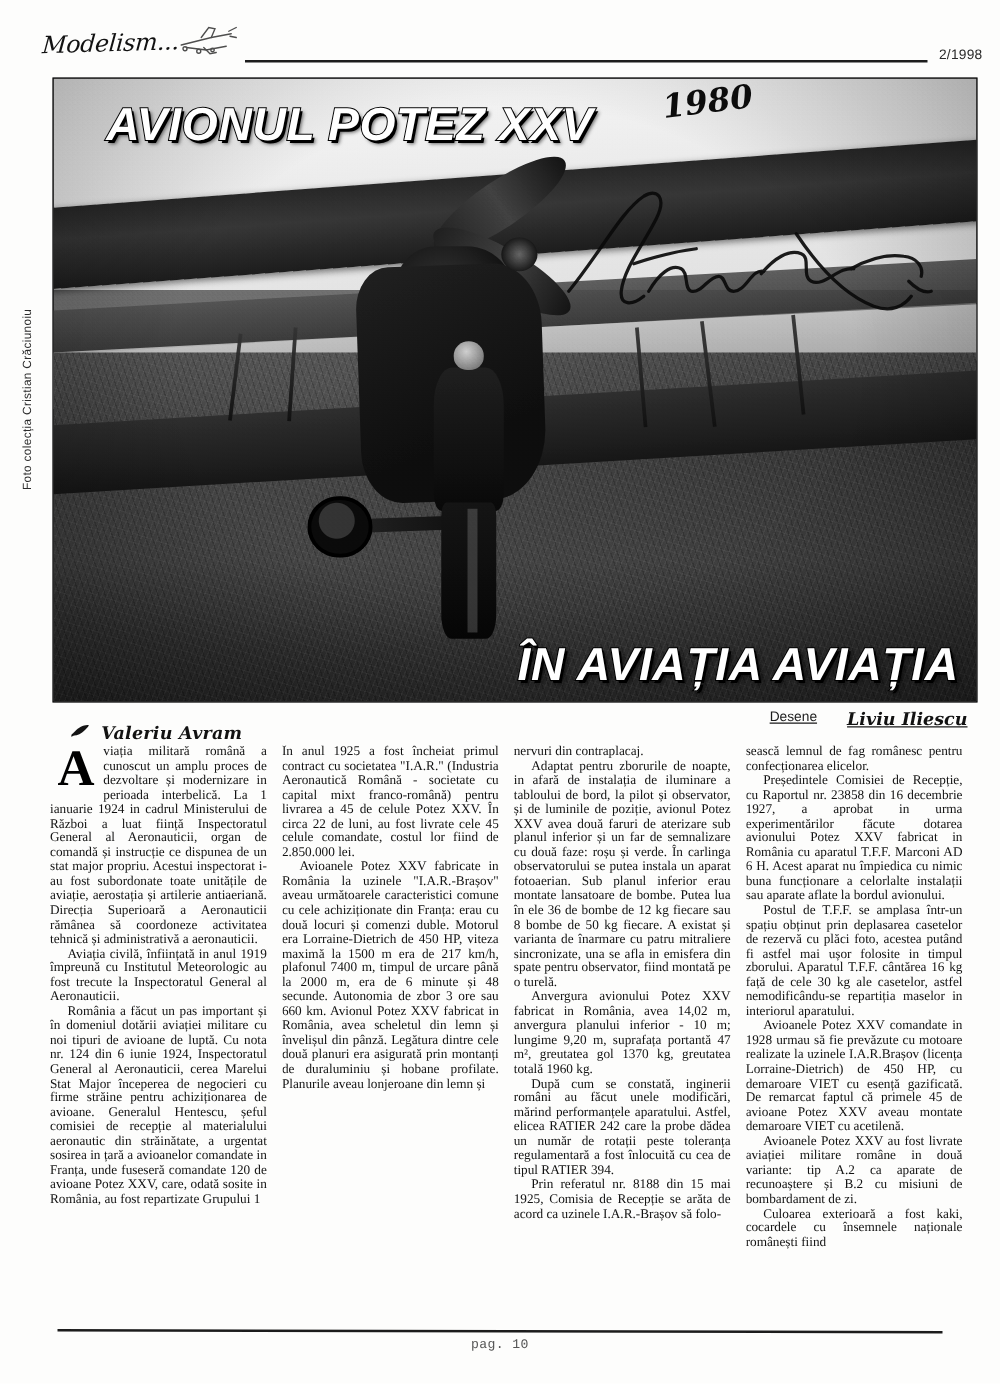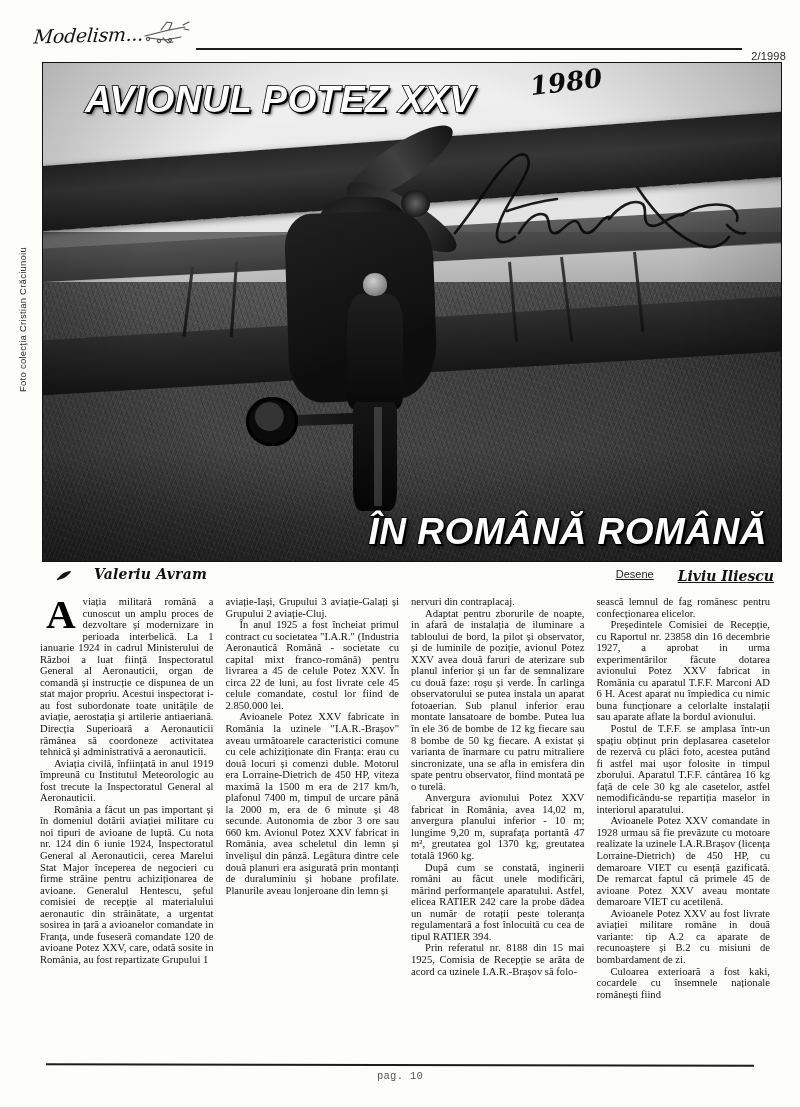--- a/index.html
+++ b/index.html
@@ -57,21 +57,20 @@
     background: #1d1d1d;
   }
   .masthead-issue {
     position: absolute;
     right: 14px;
     top: 14px;
     font-family: "Liberation Sans", sans-serif;
     font-size: 11px;
     color: #2a2a2a;
     letter-spacing: .2px;
-    margin-top: 12px;
   }
 
   
   .photo-wrap {
     position: absolute;
     left: 42px;
     top: 62px;
     width: 738px;
     height: 498px;
     border: 1px solid #111;
@@ -307,22 +306,22 @@
   }
 
   
   .byline {
     position:absolute;
     left:42px; right:22px;
     top:566px;
     height:22px;
   }
   .byline-left {
-    position:absolute; left:14px; top:0;
-    display:flex; align-items:flex-end; gap:22px;
+    position:absolute; left:14px; top:13px;
+    display:flex; align-items:flex-start; gap:9px;
   }
   .quill-icon { width:16px; height:12px; }
   .author-name {
     font-family:"DejaVu Serif", serif;
     font-style:italic;
     font-weight:bold;
     font-size:14px;
     color:#121212;
     letter-spacing:.2px;
   }
@@ -449,21 +448,21 @@
       <div class="pilot-body"></div>
       <div class="pilot-head"></div>
       <div class="pilot-legs"></div>
       <div class="pilot-split"></div>
 
       <div class="vignette"></div>
       <div class="grain"></div>
     </div>
 
     <div class="title-top">AVIONUL POTEZ XXV</div>
-    <div class="title-bottom">ÎN ROMÂNĂ ROMÂNĂ</div>
+    <div class="title-bottom">ÎN AVIAȚIA AVIAȚIA</div>
 
     <div class="hand-year">1980</div>
     <svg class="hand-sign" viewBox="0 0 310 120">
       <g fill="none" stroke="#0a0a0a" stroke-width="2.6" stroke-linecap="round" stroke-linejoin="round">
         <path d="M14 92 C40 60, 56 28, 74 16 C86 9, 92 18, 84 34 C74 54, 58 74, 56 92 C55 103, 64 104, 74 96"></path>
         <path d="M66 70 C84 64, 100 60, 116 58"></path>
         <path d="M78 92 C86 78, 96 70, 104 74 C110 77, 106 90, 112 92 C120 94, 126 80, 134 80 C140 80, 138 92, 146 92 C156 92, 160 74, 170 76"></path>
         <path d="M168 78 C178 66, 190 58, 200 62 C208 65, 200 80, 208 84 C218 89, 230 72, 242 74"></path>
         <path d="M196 46 C212 70, 232 94, 258 104 C272 109, 282 104, 288 96"></path>
         <path d="M240 74 C254 66, 268 62, 282 64 C292 65, 298 72, 296 80"></path>
@@ -490,21 +489,20 @@
 
   <div class="columns">
 
     <div class="col">
       <p class="lead"><span class="dropcap">A</span><span>viația militară română a cunoscut un amplu proces de dezvoltare și modernizare in perioada interbelică. La 1 ianuarie 1924 in cadrul Ministerului de Război a luat ființă Inspectoratul General al Aeronauticii, organ de comandă și instrucție ce dispunea de un stat major propriu. Acestui inspectorat i-au fost subordonate toate unitățile de aviație, aerostația și artilerie antiaeriană. Direcția Superioară a Aeronauticii rămânea să coordoneze activitatea tehnică și administrativă a aeronauticii.</span></p>
       <p>Aviația civilă, înființată in anul 1919 împreună cu Institutul Meteorologic au fost trecute la Inspectoratul General al Aeronauticii.</p>
       <p>România a făcut un pas important și în domeniul dotării aviației militare cu noi tipuri de avioane de luptă. Cu nota nr. 124 din 6 iunie 1924, Inspectoratul General al Aeronauticii, cerea Marelui Stat Major începerea de negocieri cu firme străine pentru achiziționarea de avioane. Generalul Hentescu, șeful comisiei de recepție al materialului aeronautic din străinătate, a urgentat sosirea in țară a avioanelor comandate in Franța, unde fuseseră comandate 120 de avioane Potez XXV, care, odată sosite in România, au fost repartizate Grupului 1</p>
     </div>
 
     <div class="col">
-      <p class="lead">aviație-Iași, Grupului 3 aviație-Galați și Grupului 2 aviație-Cluj.</p>
       <p>În anul 1925 a fost încheiat primul contract cu societatea "I.A.R." (Industria Aeronautică Română - societate cu capital mixt franco-română) pentru livrarea a 45 de celule Potez XXV. În circa 22 de luni, au fost livrate cele 45 celule comandate, costul lor fiind de 2.850.000 lei.</p>
       <p>Avioanele Potez XXV fabricate in România la uzinele "I.A.R.-Brașov" aveau următoarele caracteristici comune cu cele achiziționate din Franța: erau cu două locuri și comenzi duble. Motorul era Lorraine-Dietrich de 450 HP, viteza maximă la 1500 m era de 217 km/h, plafonul 7400 m, timpul de urcare până la 2000 m, era de 6 minute și 48 secunde. Autonomia de zbor 3 ore sau 660 km. Avionul Potez XXV fabricat in România, avea scheletul din lemn și învelișul din pânză. Legătura dintre cele două planuri era asigurată prin montanți de duraluminiu și hobane profilate. Planurile aveau lonjeroane din lemn și</p>
     </div>
 
     <div class="col">
       <p class="lead">nervuri din contraplacaj.</p>
       <p>Adaptat pentru zborurile de noapte, in afară de instalația de iluminare a tabloului de bord, la pilot și observator, și de luminile de poziție, avionul Potez XXV avea două faruri de aterizare sub planul inferior și un far de semnalizare cu două faze: roșu și verde. În carlinga observatorului se putea instala un aparat fotoaerian. Sub planul inferior erau montate lansatoare de bombe. Putea lua în ele 36 de bombe de 12 kg fiecare sau 8 bombe de 50 kg fiecare. A existat și varianta de înarmare cu patru mitraliere sincronizate, una se afla in emisfera din spate pentru observator, fiind montată pe o turelă.</p>
       <p>Anvergura avionului Potez XXV fabricat in România, avea 14,02 m, anvergura planului inferior - 10 m; lungime 9,20 m, suprafața portantă 47 m², greutatea gol 1370 kg, greutatea totală 1960 kg.</p>
       <p>După cum se constată, inginerii români au făcut unele modificări, mărind performanțele aparatului. Astfel, elicea RATIER 242 care la probe dădea un număr de rotații peste toleranța regulamentară a fost înlocuită cu cea de tipul RATIER 394.</p>
       <p>Prin referatul nr. 8188 din 15 mai 1925, Comisia de Recepție se arăta de acord ca uzinele I.A.R.-Brașov să folo-</p>

